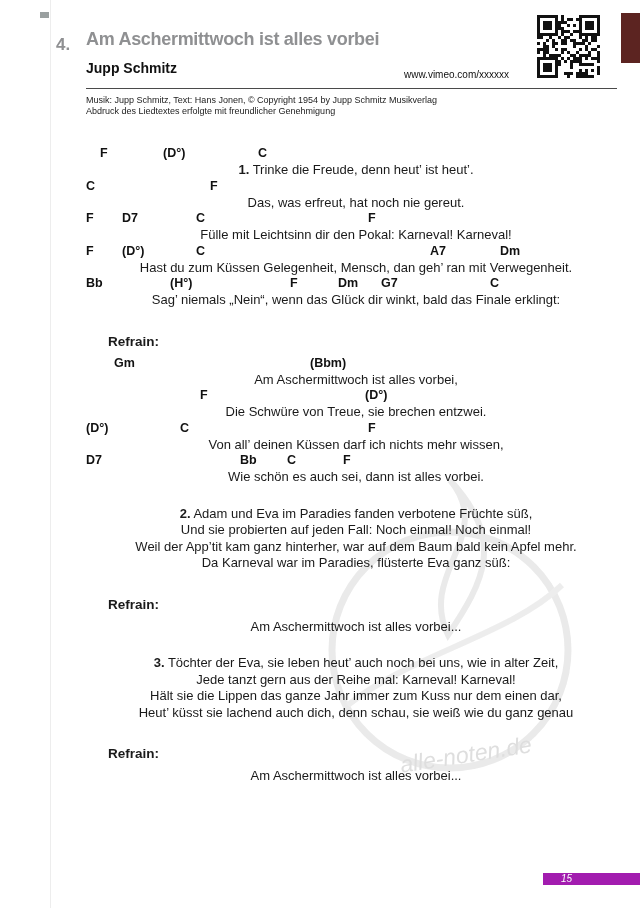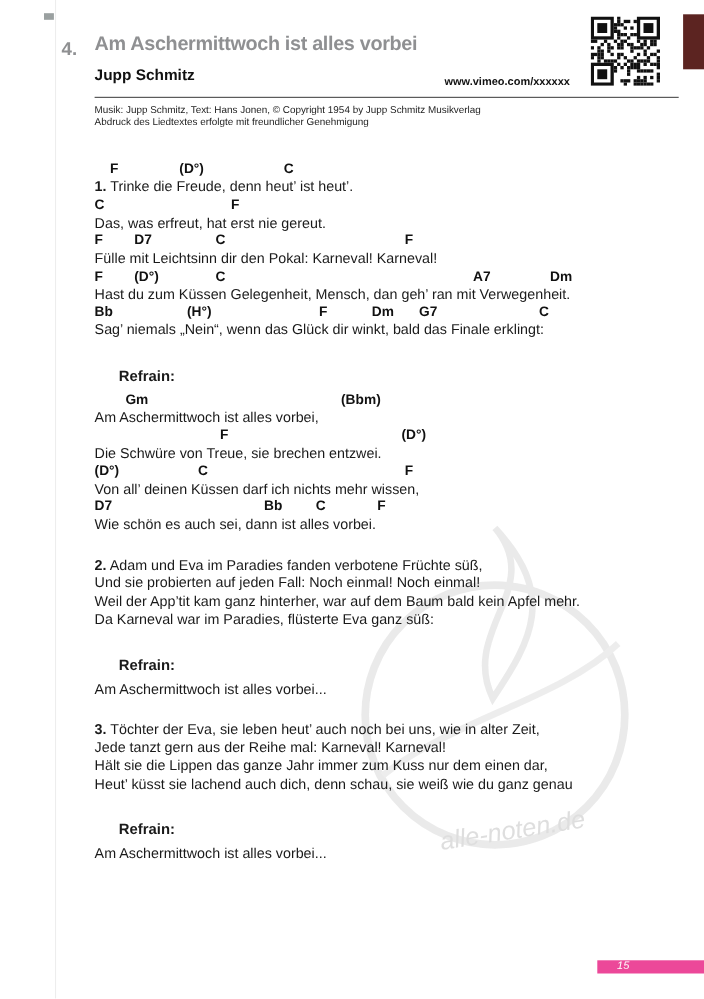--- a/index.html
+++ b/index.html
@@ -7,39 +7,39 @@
     position:relative;width:640px;height:908px;background:#ffffff;overflow:hidden;
     font-family:"Liberation Sans",sans-serif;color:#1a1a1a;
   }
   .crease{position:absolute;left:50px;top:0;width:1px;height:100%;background:rgba(0,0,0,0.07);}
   .print-mark{position:absolute;left:40px;top:12px;width:9px;height:6px;background:#9aa0a0;}
 
   
   .song-number{position:absolute;left:56px;top:35px;font-size:17px;font-weight:bold;color:#8f9092;}
   .title{position:absolute;left:86px;top:29px;font-size:18px;font-weight:bold;color:#8f9092;letter-spacing:-0.3px;white-space:nowrap;}
   .artist{position:absolute;left:86px;top:60px;font-size:14px;font-weight:bold;color:#111;}
-  .url{position:absolute;left:404px;top:69px;font-size:10px;font-weight:bold;color:#111;}
+  .url{position:absolute;left:404px;top:69px;font-size:10px;font-weight:normal;color:#111;}
   .rule{position:absolute;left:86px;top:88px;width:531px;height:1px;background:#4a4a4a;}
   .credits{position:absolute;left:86px;top:95px;font-size:9px;line-height:11px;color:#222;}
   .qr{position:absolute;left:537px;top:15px;width:63px;height:63px;}
   .corner-bar{position:absolute;right:0;top:13px;width:19px;height:50px;background:#5c2421;}
 
   
   .song{position:absolute;left:86px;top:146px;width:540px;}
   .chord-row{position:relative;height:16px;font-weight:bold;font-size:12.5px;color:#111;}
   .chord-row span{position:absolute;top:0;white-space:nowrap;}
-  .lyric-row{font-size:13px;height:16.5px;line-height:16.5px;white-space:nowrap;}
+  .lyric-row{font-size:13px;height:16.5px;line-height:16.5px;white-space:nowrap;text-align:center;}
   .refrain-label{font-weight:bold;font-size:13.5px;margin-top:25px;margin-bottom:7px;padding-left:22px;}
   .spacer{height:20px;}
 
   
   .watermark{position:absolute;left:300px;top:455px;width:300px;height:340px;opacity:0.85;pointer-events:none;}
 
   
-  .footer-bar{position:absolute;right:0;bottom:23px;width:97px;height:12px;background:#ec4899;}
+  .footer-bar{position:absolute;right:0;bottom:23px;width:97px;height:12px;background:#a21caf;}
   .footer-bar span{position:absolute;left:18px;top:0;line-height:12px;font-size:10px;font-style:italic;color:#fdfdfd;}
 </style>
 </head>
 <body>
 
 <div class="page">
 
   <div class="crease"></div>
   <div class="print-mark"></div>
 
@@ -216,21 +216,21 @@
       <div class="chord-row">
         <span style="left: 14px;">F</span>
         <span style="left: 77px;">(D°)</span>
         <span style="left: 172px;">C</span>
       </div>
       <div class="lyric-row"><b>1.</b> Trinke die Freude, denn heut’ ist heut’.</div>
       <div class="chord-row">
         <span style="left: 0px;">C</span>
         <span style="left: 124px;">F</span>
       </div>
-      <div class="lyric-row">Das, was erfreut, hat erst nie gereut.</div>
+      <div class="lyric-row">Das, was erfreut, hat noch nie gereut.</div>
       <div class="chord-row">
         <span style="left: 0px;">F</span>
         <span style="left: 36px;">D7</span>
         <span style="left: 110px;">C</span>
         <span style="left: 282px;">F</span>
       </div>
       <div class="lyric-row">Fülle mit Leichtsinn dir den Pokal: Karneval! Karneval!</div>
       <div class="chord-row">
         <span style="left: 0px;">F</span>
         <span style="left: 36px;">(D°)</span>

